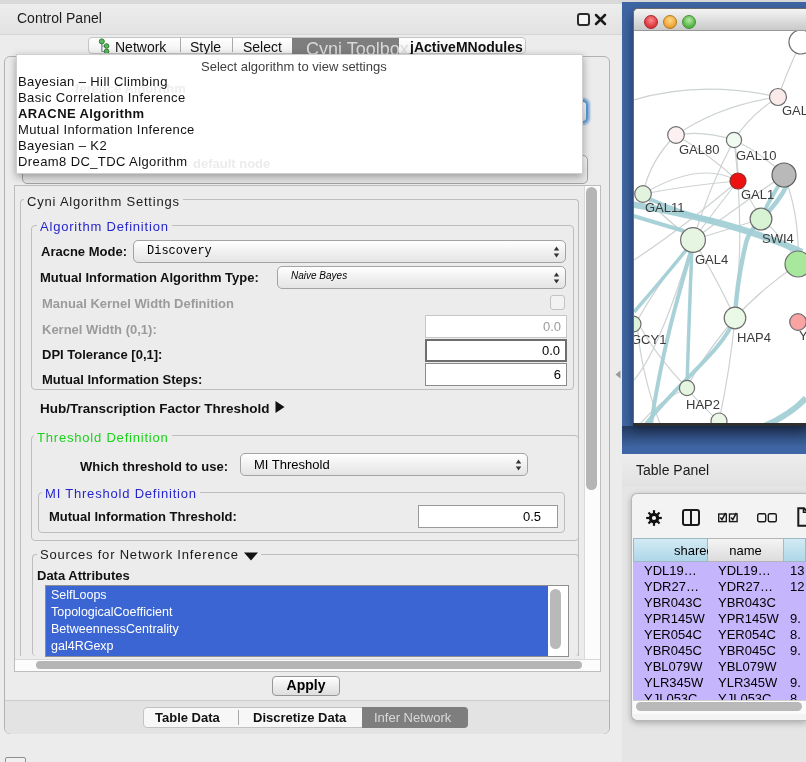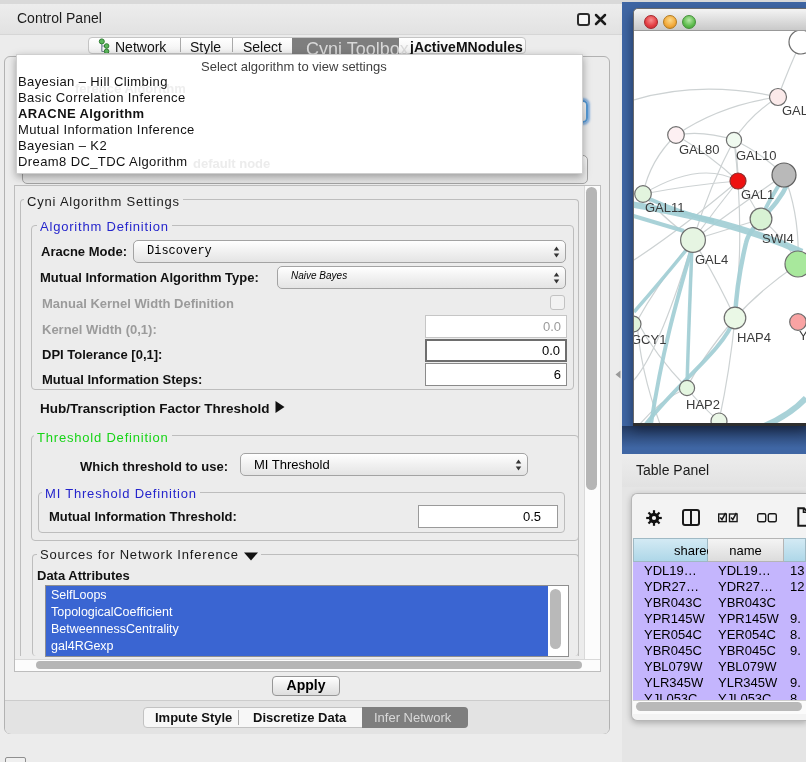--- a/index.html
+++ b/index.html
@@ -125,21 +125,21 @@
 <div class="lbl" style="left:51px;top:622px;color:#fff;font-size:12.5px;">BetweennessCentrality</div>
 <div class="lbl" style="left:51px;top:639px;color:#fff;font-size:12.5px;">gal4RGexp</div>
 <div class="abs" style="left:550px;top:589px;width:11px;height:60px;background:#b9b9b9;border-radius:6px;"></div>
 
 <div class="abs" style="left:272px;top:676px;width:66px;height:18px;border:1px solid #979797;border-radius:4px;background:linear-gradient(#ffffff,#ededed 50%,#dedede);text-align:center;font-size:14px;font-weight:bold;line-height:17px;">Apply</div>
 
 <div class="abs" style="left:5px;top:700px;width:604px;height:33px;background:#e3e3e3;border-top:1px solid #cccccc;border-radius:0 0 6px 6px;"></div>
 
 <div class="abs" style="left:143px;top:707px;width:325px;height:21px;background:#f7f7f7;border:1px solid #c2c2c2;border-radius:4px;box-sizing:border-box;"></div>
 <div class="abs" style="left:238px;top:710px;width:1px;height:15px;background:#a9a9a9;"></div>
-<div class="lbl b" style="left:155px;top:710px;">Impute Style</div>
+<div class="lbl b" style="left:155px;top:710px;">Table Data</div>
 <div class="lbl b" style="left:253px;top:710px;">Discretize Data</div>
 <div class="abs" style="left:362px;top:707px;width:106px;height:21px;background:#7e7e7e;border-radius:0 4px 4px 0;"></div>
 <div class="lbl" style="left:374px;top:710px;color:#d9d9d9;">Infer Network</div>
 
 <div class="abs" style="left:5px;top:757px;width:19px;height:12px;border:1.5px solid #8f8f8f;border-radius:2px;background:#f0f0f0;"></div>
 
 <div class="abs" style="left:16px;top:54px;width:565px;height:118px;background:#fff;border:1px solid #cfcfcf;box-shadow:0 3px 8px rgba(0,0,0,0.35);"></div>
 <div class="lbl" style="left:201px;top:59px;color:#404040;">Select algorithm to view settings</div>
 <div class="lbl b" style="left:75px;top:81px;color:#eeeeee;">ference Algorithm</div>
 <div class="lbl b" style="left:193px;top:156px;color:#ececec;">default node</div>

